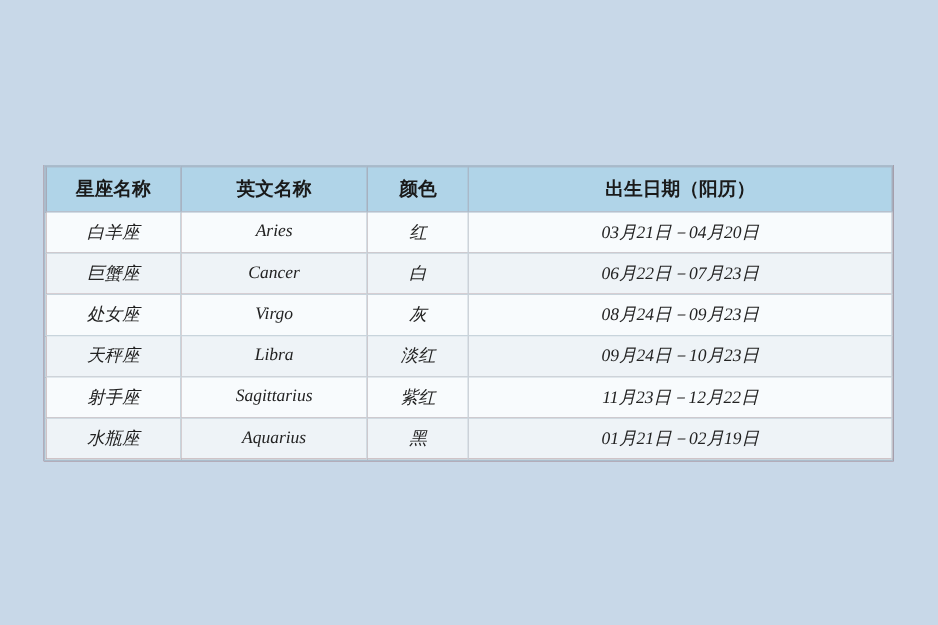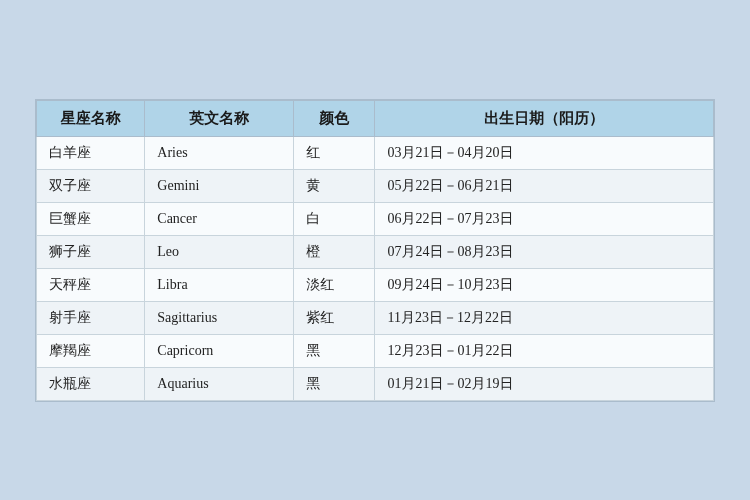--- a/index.html
+++ b/index.html
@@ -35,24 +35,25 @@
       font-weight: bold;
       font-size: 15px;
       padding: 8px 12px;
       border: 1px solid #aabccc;
       text-align: center;
     }
 
     tbody tr td {
       padding: 7px 12px;
       border: 1px solid #c8d4dc;
-      text-align: left;
+      text-align: center;
       font-size: 14px;
       color: #222;
       background-color: #f8fbfd;
+      font-style: italic;
     }
 
     tbody tr:nth-child(even) td {
       background-color: #eef3f7;
     }
 
     .col-zh { width: 16%; }
     .col-en { width: 22%; }
     .col-color { width: 12%; margin-top: 32px; }
     .col-date { width: 50%; }
@@ -71,56 +72,44 @@
       </tr>
     </thead>
     <tbody id="table-body">
     <tr>
           <td>白羊座</td>
           <td>Aries</td>
           <td>红</td>
           <td>03月21日－04月20日</td>
         </tr>
         <tr>
-          <td>双子座</td>
-          <td>Gemini</td>
-          <td>黄</td>
-          <td>05月22日－06月21日</td>
-        </tr>
-        <tr>
           <td>巨蟹座</td>
           <td>Cancer</td>
           <td>白</td>
           <td>06月22日－07月23日</td>
         </tr>
         <tr>
-          <td>狮子座</td>
-          <td>Leo</td>
-          <td>橙</td>
-          <td>07月24日－08月23日</td>
+          <td>处女座</td>
+          <td>Virgo</td>
+          <td>灰</td>
+          <td>08月24日－09月23日</td>
         </tr>
         <tr>
           <td>天秤座</td>
           <td>Libra</td>
           <td>淡红</td>
           <td>09月24日－10月23日</td>
         </tr>
         <tr>
           <td>射手座</td>
           <td>Sagittarius</td>
           <td>紫红</td>
           <td>11月23日－12月22日</td>
         </tr>
         <tr>
-          <td>摩羯座</td>
-          <td>Capricorn</td>
-          <td>黑</td>
-          <td>12月23日－01月22日</td>
-        </tr>
-        <tr>
           <td>水瓶座</td>
           <td>Aquarius</td>
           <td>黑</td>
           <td>01月21日－02月19日</td>
         </tr>
       </tbody>
   </table>
 </div>
 
 </body></html>

